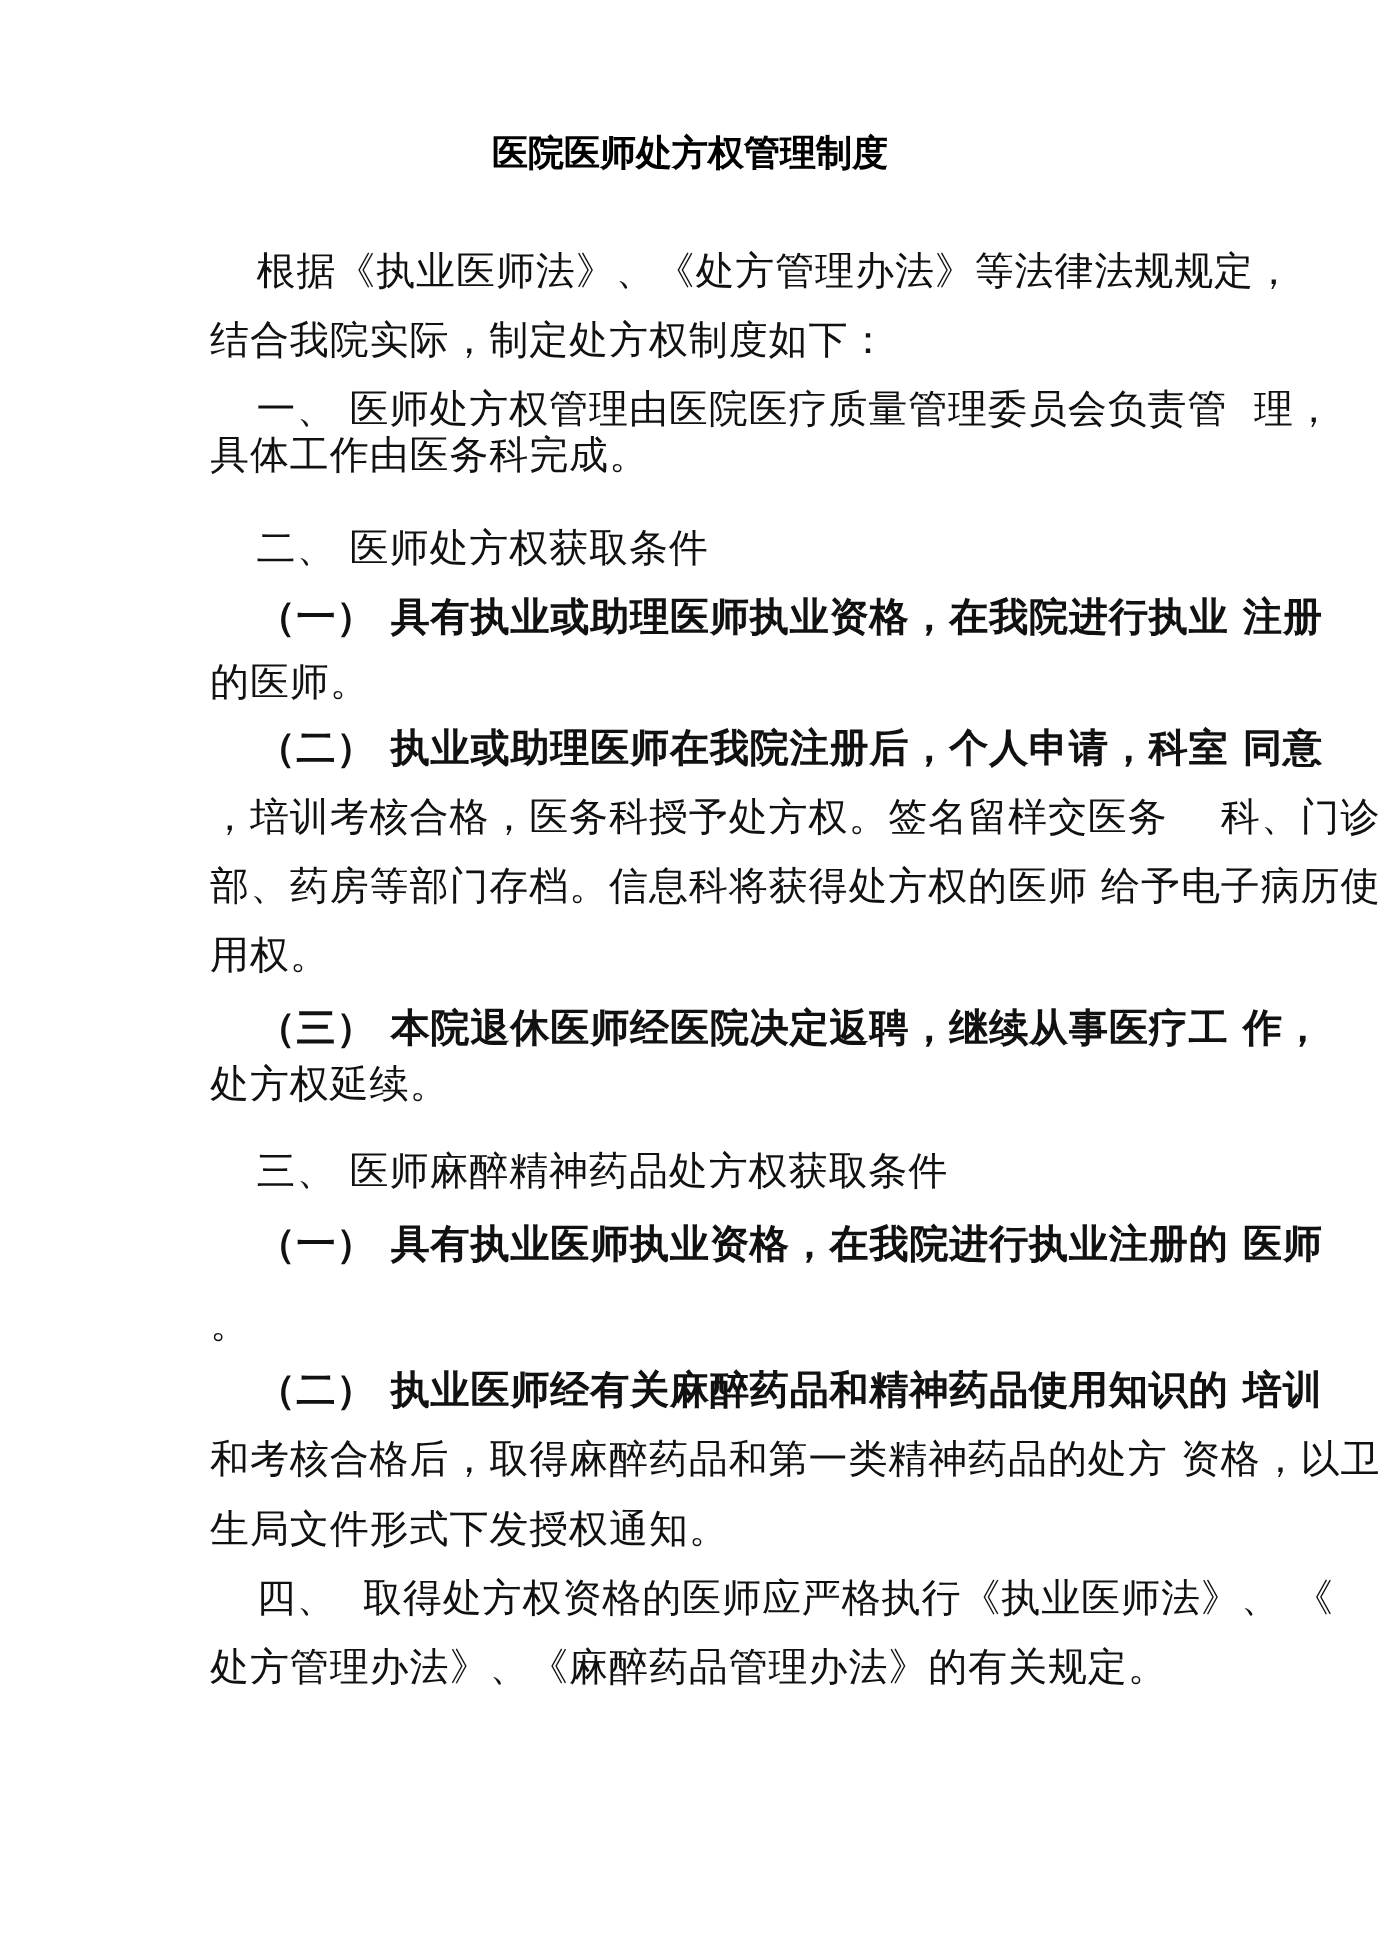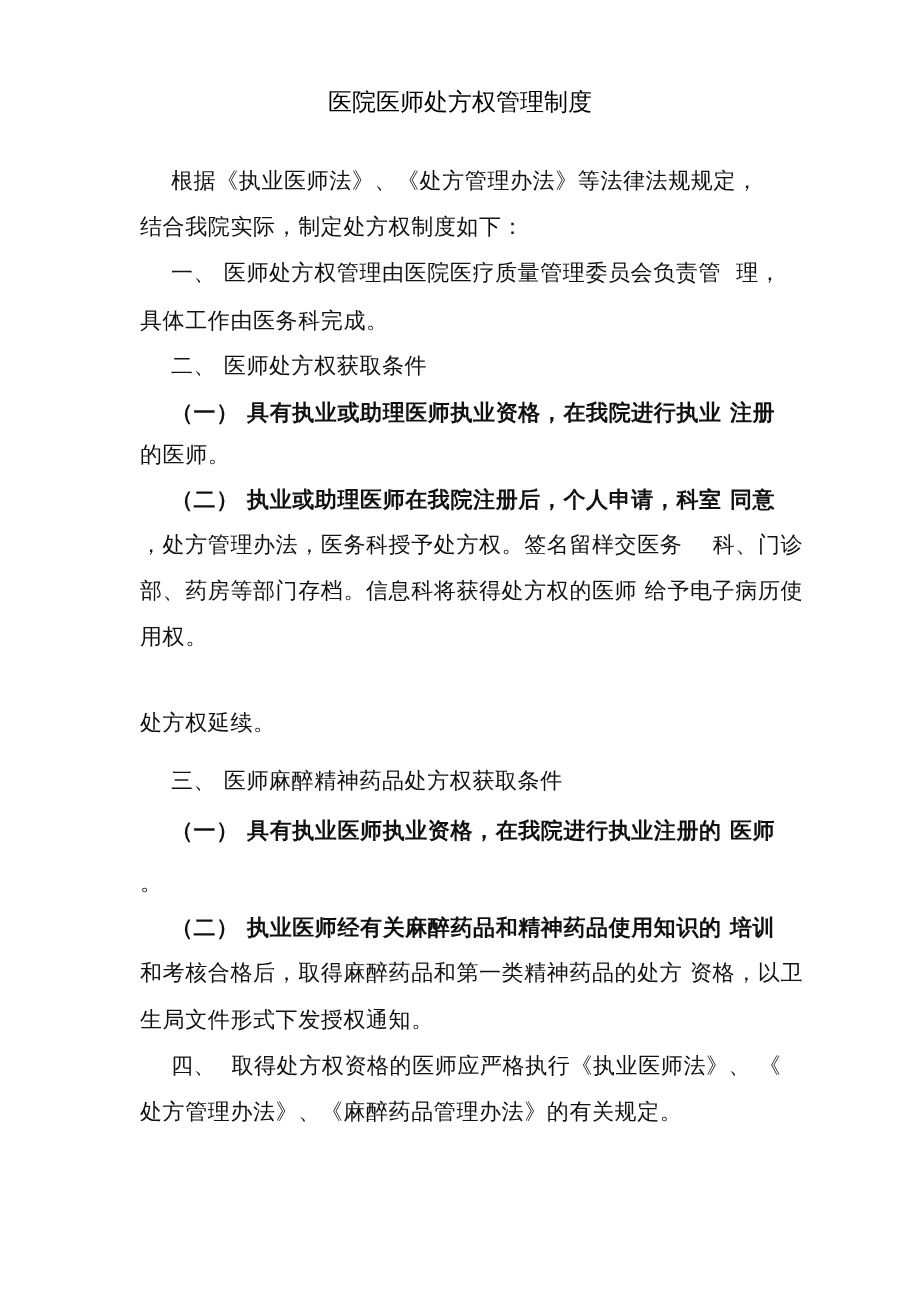--- a/index.html
+++ b/index.html
@@ -1,52 +1,53 @@
 <!DOCTYPE html>
 <html><head>
 <meta charset="utf-8">
 <style>
   html, body { margin: 0; padding: 0; background: #ffffff; }
   body { width: 920px; height: 1301px; position: relative; overflow: hidden; }
   .page { position: absolute; left: 0; top: 0; width: 920px; height: 1301px; background: #ffffff; }
   .title {
     position: absolute; left: 0; width: 920px; top: 84px; text-align: center;
-    font-family: "DejaVu Sans", sans-serif; font-weight: normal; font-size: 24px;
+    font-family: "DejaVu Sans", sans-serif; font-weight: bold; font-size: 24px;
     color: #000; letter-spacing: 0px; line-height: 36px;
   }
   .line {
     position: absolute; white-space: pre;
-    font-family: "DejaVu Serif", serif; font-size: 22px; line-height: 30px;
+    font-family: "DejaVu Serif", serif; font-size: 26px; line-height: 30px;
     color: #111; letter-spacing: 0.6px;
   }
   .l0 { left: 120px; margin-left: 20px; }
   .l1 { left: 171px; }
   .l2 { left: 171px; font-weight: bold; }
 </style>
 </head>
 <body>
 
 <div class="page">
   <div class="title">医院医师处方权管理制度</div>
 
   <div class="line l1" style="top:166px">根据《执业医师法》、《处方管理办法》等法律法规规定，</div>
   <div class="line l0" style="top:212px">结合我院实际，制定处方权制度如下：</div>
 
   <div class="line l1" style="top:258px">一、 医师处方权管理由医院医疗质量管理委员会负责管  理，</div>
-  <div class="line l0" style="top:306px">具体工作由医务科完成。</div>
+  <div class="line l0" style="top:289px">具体工作由医务科完成。</div>
 
   <div class="line l1" style="top:351px">二、 医师处方权获取条件</div>
   <div class="line l2" style="top:397px">（一） 具有执业或助理医师执业资格，在我院进行执业 注册</div>
   <div class="line l0" style="top:440px">的医师。</div>
 
   <div class="line l2" style="top:484px">（二） 执业或助理医师在我院注册后，个人申请，科室 同意</div>
-  <div class="line l0" style="top:530px">，处方管理办法，医务科授予处方权。签名留样交医务    科、门诊</div>
+  <div class="line l0" style="top:530px">，培训考核合格，医务科授予处方权。签名留样交医务    科、门诊</div>
   <div class="line l0" style="top:576px">部、药房等部门存档。信息科将获得处方权的医师 给予电子病历使</div>
   <div class="line l0" style="top:622px">用权。</div>
 
+  <div class="line l2" style="top:671px">（三） 本院退休医师经医院决定返聘，继续从事医疗工 作，</div>
   <div class="line l0" style="top:708px">处方权延续。</div>
 
   <div class="line l1" style="top:766px">三、 医师麻醉精神药品处方权获取条件</div>
   <div class="line l2" style="top:815px">（一） 具有执业医师执业资格，在我院进行执业注册的 医师</div>
   <div class="line l0" style="top:868px">。</div>
 
   <div class="line l2" style="top:912px">（二） 执业医师经有关麻醉药品和精神药品使用知识的 培训</div>
   <div class="line l0" style="top:958px">和考核合格后，取得麻醉药品和第一类精神药品的处方 资格，以卫</div>
   <div class="line l0" style="top:1005px">生局文件形式下发授权通知。</div>
 

